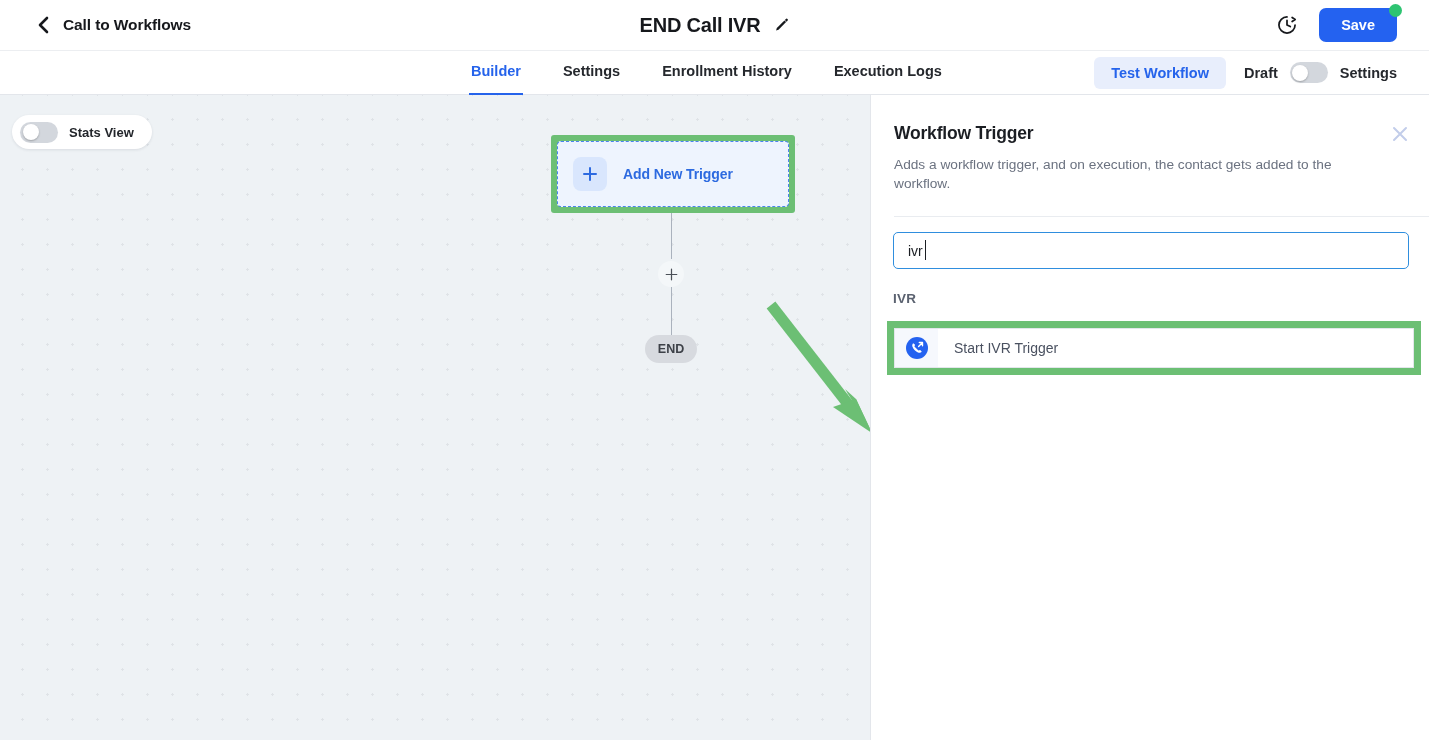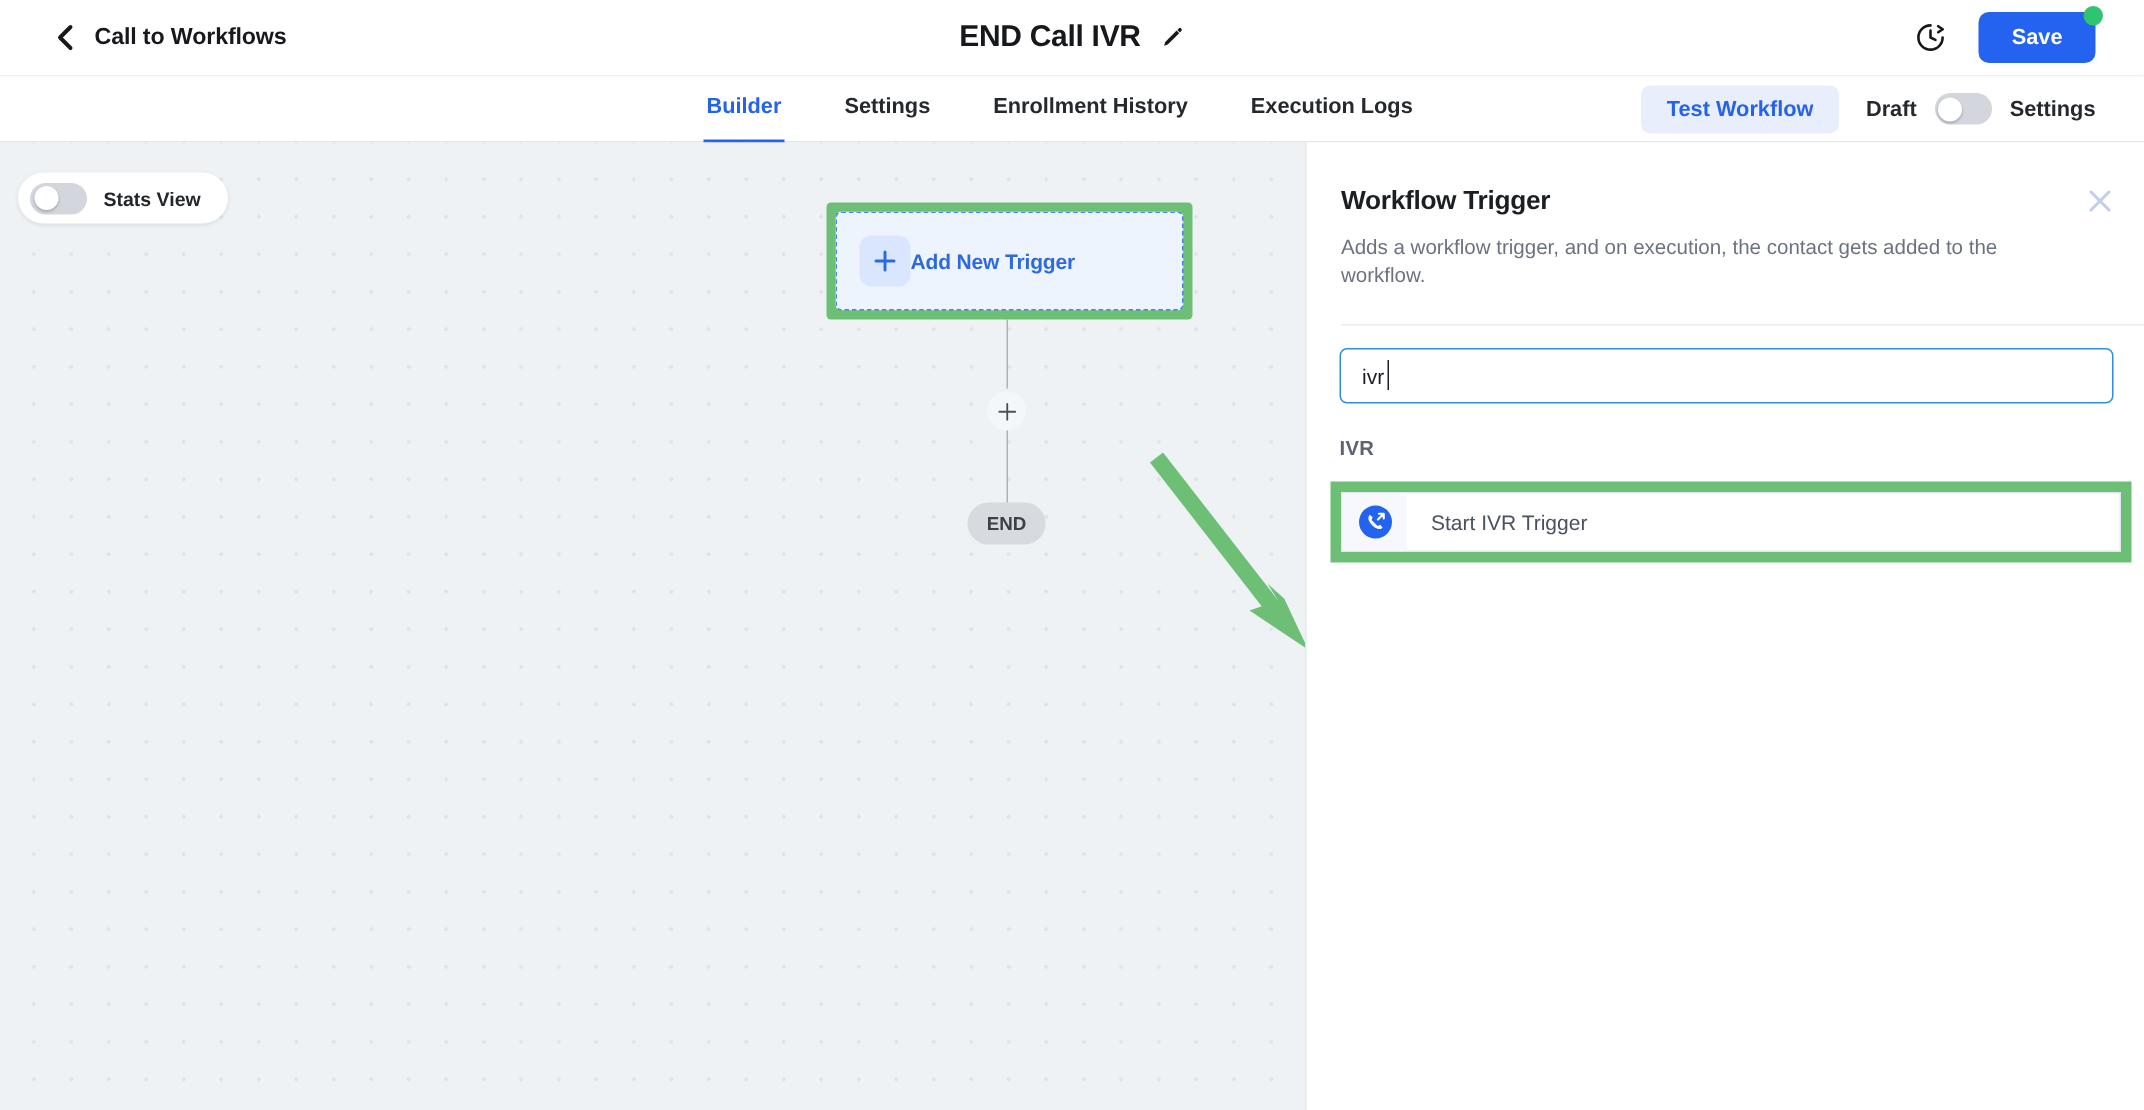--- a/index.html
+++ b/index.html
@@ -134,21 +134,21 @@
     background: #6cbf74;
     border-radius: 3px;
     padding: 6px;
   }
   .trigger-inner {
     width: 100%; height: 100%;
     background: #eef4fe;
     border: 1.6px dashed #4b84ef;
     border-radius: 4px;
     display: flex; align-items: center;
-    padding-left: 15px; 
+    padding-left: 15px; gap: 16px;
     cursor: pointer;
   }
   .plus-box {
     width: 34px; height: 34px; border-radius: 8px;
     background: #d9e6fd;
     display: flex; align-items: center; justify-content: center;
     flex: none;
   }
   .plus-box svg { width: 16px; height: 16px; display: block; }
   .trigger-label {

